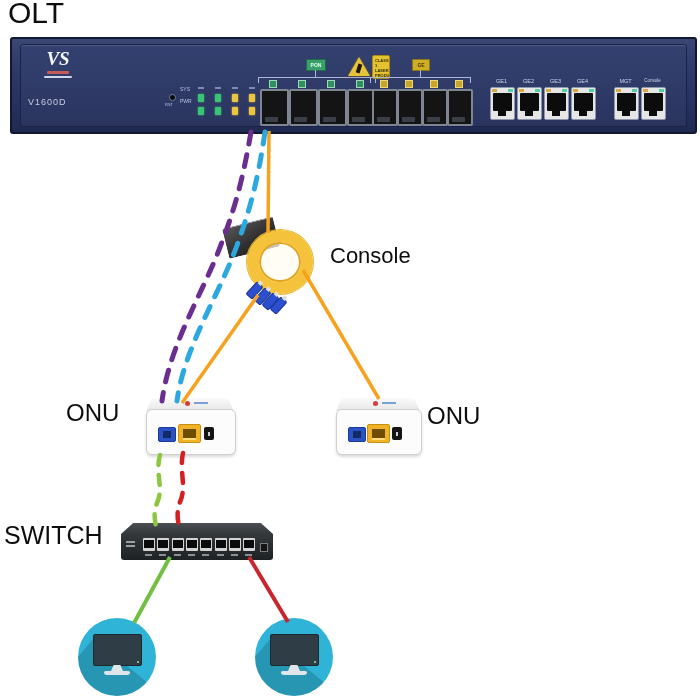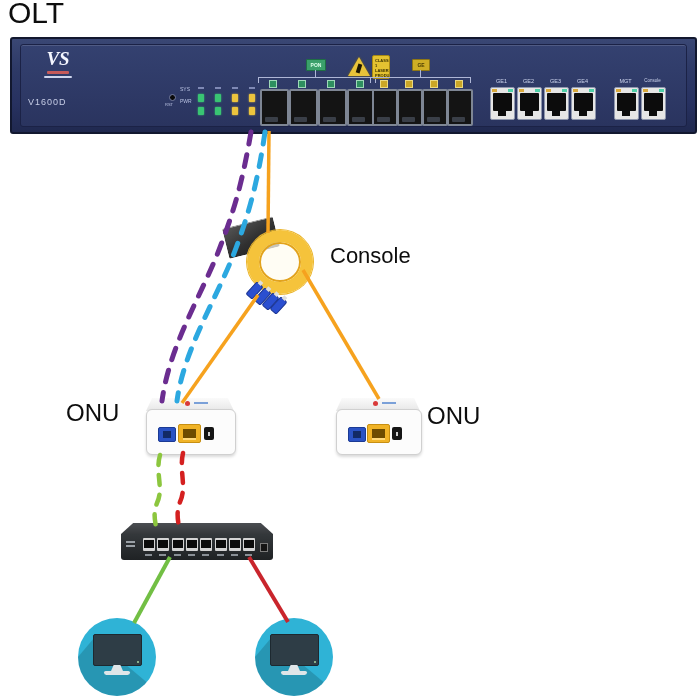--- a/index.html
+++ b/index.html
@@ -314,14 +314,15 @@
     <path d="M 160 455 C 155 473 164 488 157 503 C 153 514 155 520 156 527" fill="none" stroke-width="4.5" stroke-dasharray="10 10" stroke-linecap="round" stroke="#8CC63E"></path>
     <path d="M 183 453 C 179 471 187 487 180 502 C 176 513 178 520 179 527" fill="none" stroke-width="4.5" stroke-dasharray="10 10" stroke-linecap="round" stroke="#D42020"></path>
     <path d="M 170 557 L 134 623" fill="none" stroke-width="4" stroke="#72BF44"></path>
     <path d="M 249 557 L 288 622" fill="none" stroke-width="4" stroke="#C9252C"></path>
   </svg>
 
   <div class="diagram-label lbl-olt">OLT</div>
   <div class="diagram-label lbl-splitter">Console</div>
   <div class="diagram-label lbl-onu-left">ONU</div>
   <div class="diagram-label lbl-onu-right">ONU</div>
+  <div class="diagram-label lbl-switch">SWITCH</div>
 
 </div>
 
 </body></html>

